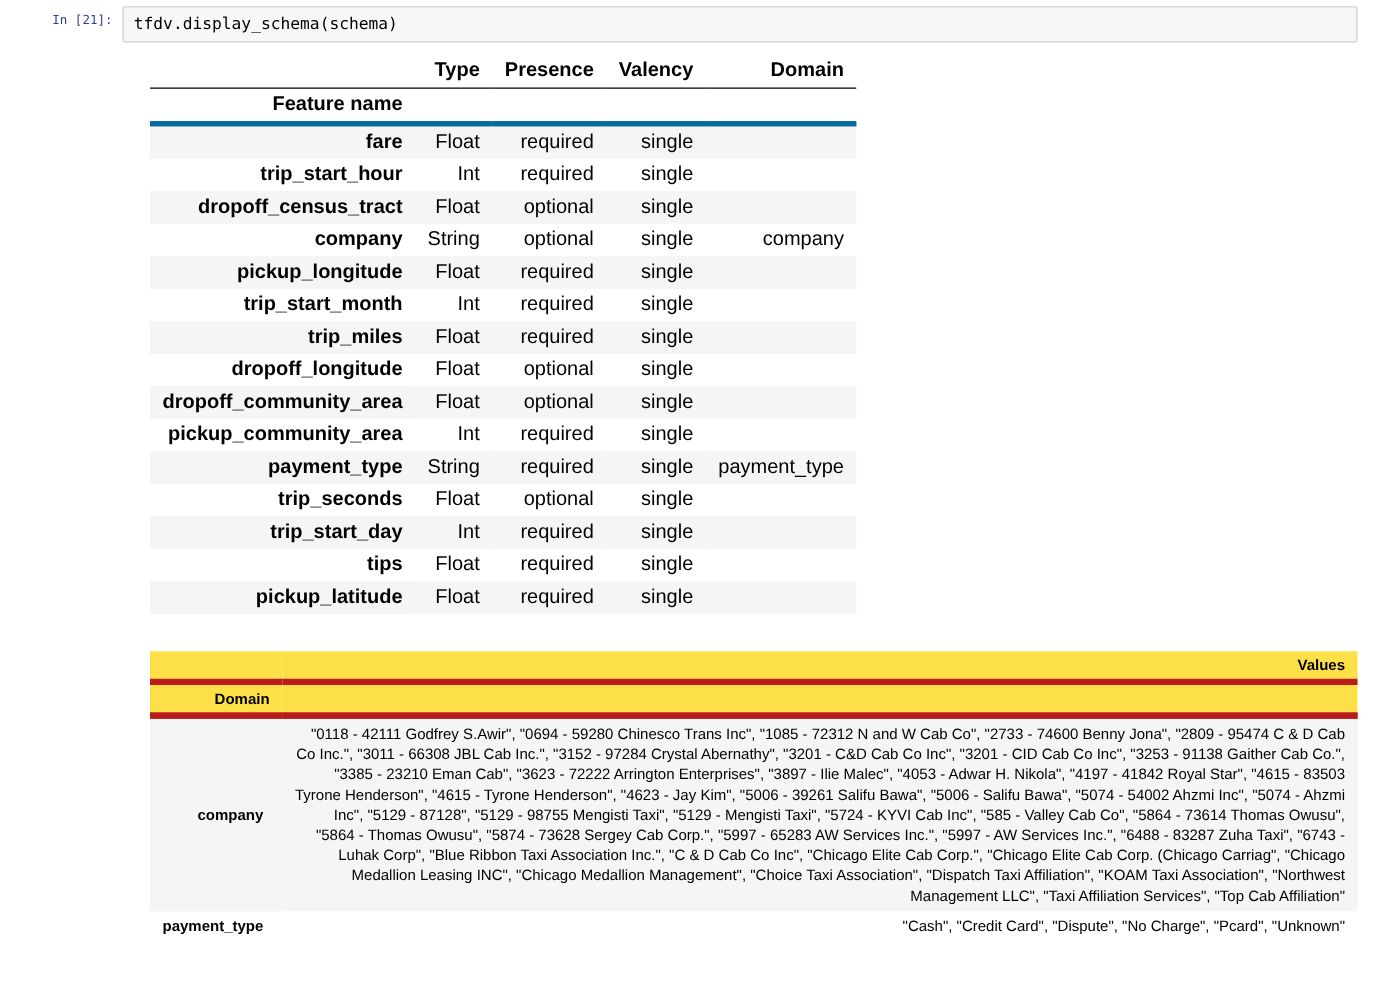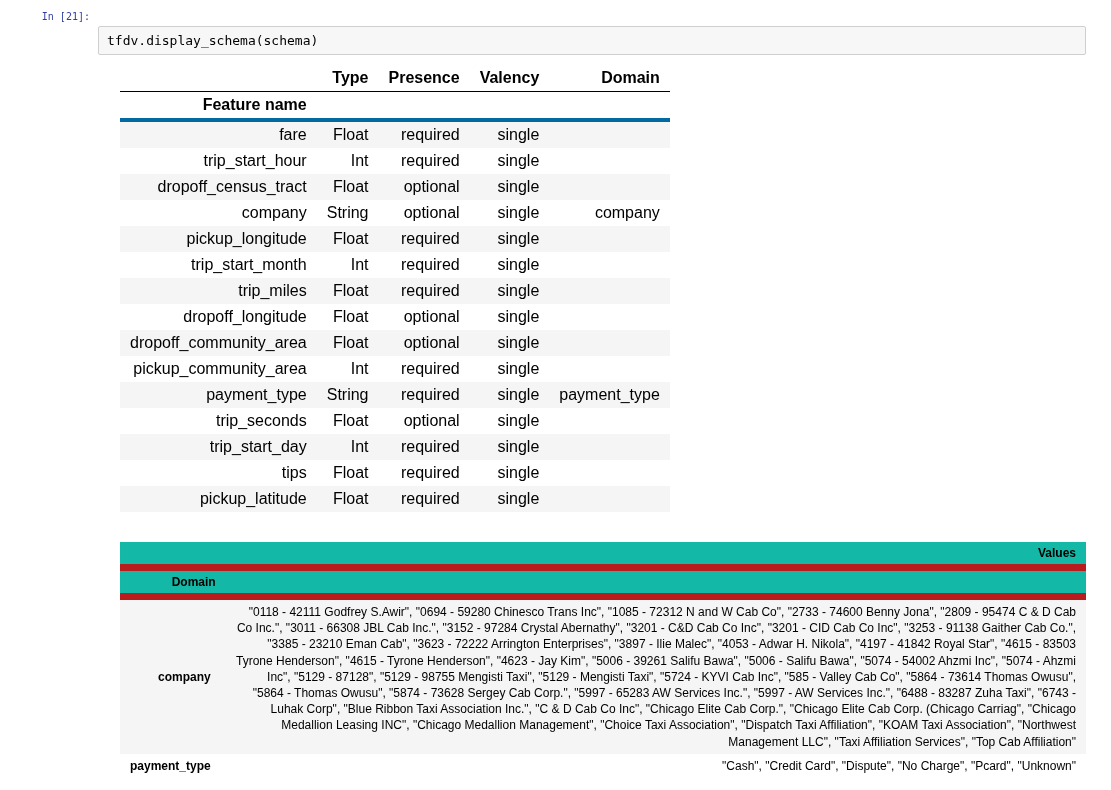--- a/index.html
+++ b/index.html
@@ -27,21 +27,20 @@
   .code-area {
     flex: 1;
     border: 1px solid #cfcfcf;
     border-radius: 2px;
     background: #f7f7f7;
     padding: 6px 8px;
     font-family: monospace;
     font-size: 13px;
     color: #000;
     margin-right: 20px;
-    margin-top: 21px;
   }
   .output-area {
     margin-left: 85px;
     margin-right: 20px;
     padding-top: 10px;
     padding-left: 30px;
   }
   table.schema {
     border-collapse: collapse;
     font-size: 16px;
@@ -58,21 +57,21 @@
     border-bottom: 1px solid #000;
     background: #fff;
   }
   table.schema thead tr.subhead th {
     border-bottom: 4px solid #0369a1;
   }
   table.schema tbody tr:nth-child(odd) {
     background: #f5f5f5;
   }
   table.schema tbody th {
-    font-weight: normal;
+    font-weight: bold;
     text-align: right;
     background: inherit;
   }
   .feature-name-header {
     text-align: right;
     font-weight: bold;
   }
   table.domains {
     border-collapse: collapse;
     font-size: 12px;
@@ -80,22 +79,22 @@
     margin-top: 30px;
   }
   table.domains th, table.domains td {
     padding: 4px 10px;
     text-align: right;
     vertical-align: middle;
     border: none;
   }
   table.domains thead th {
     font-weight: bold;
-    border-bottom: 7px solid #b91c1c;
-    background: #14b8a6;
+    border-bottom: 5px solid #b91c1c;
+    background: #fde047;
   }
   table.domains tbody tr:nth-child(odd) {
     background: #f5f5f5;
   }
   table.domains tbody th {
     font-weight: bold;
     text-align: right;
     background: inherit;
     white-space: nowrap;
     padding-right: 15px;

